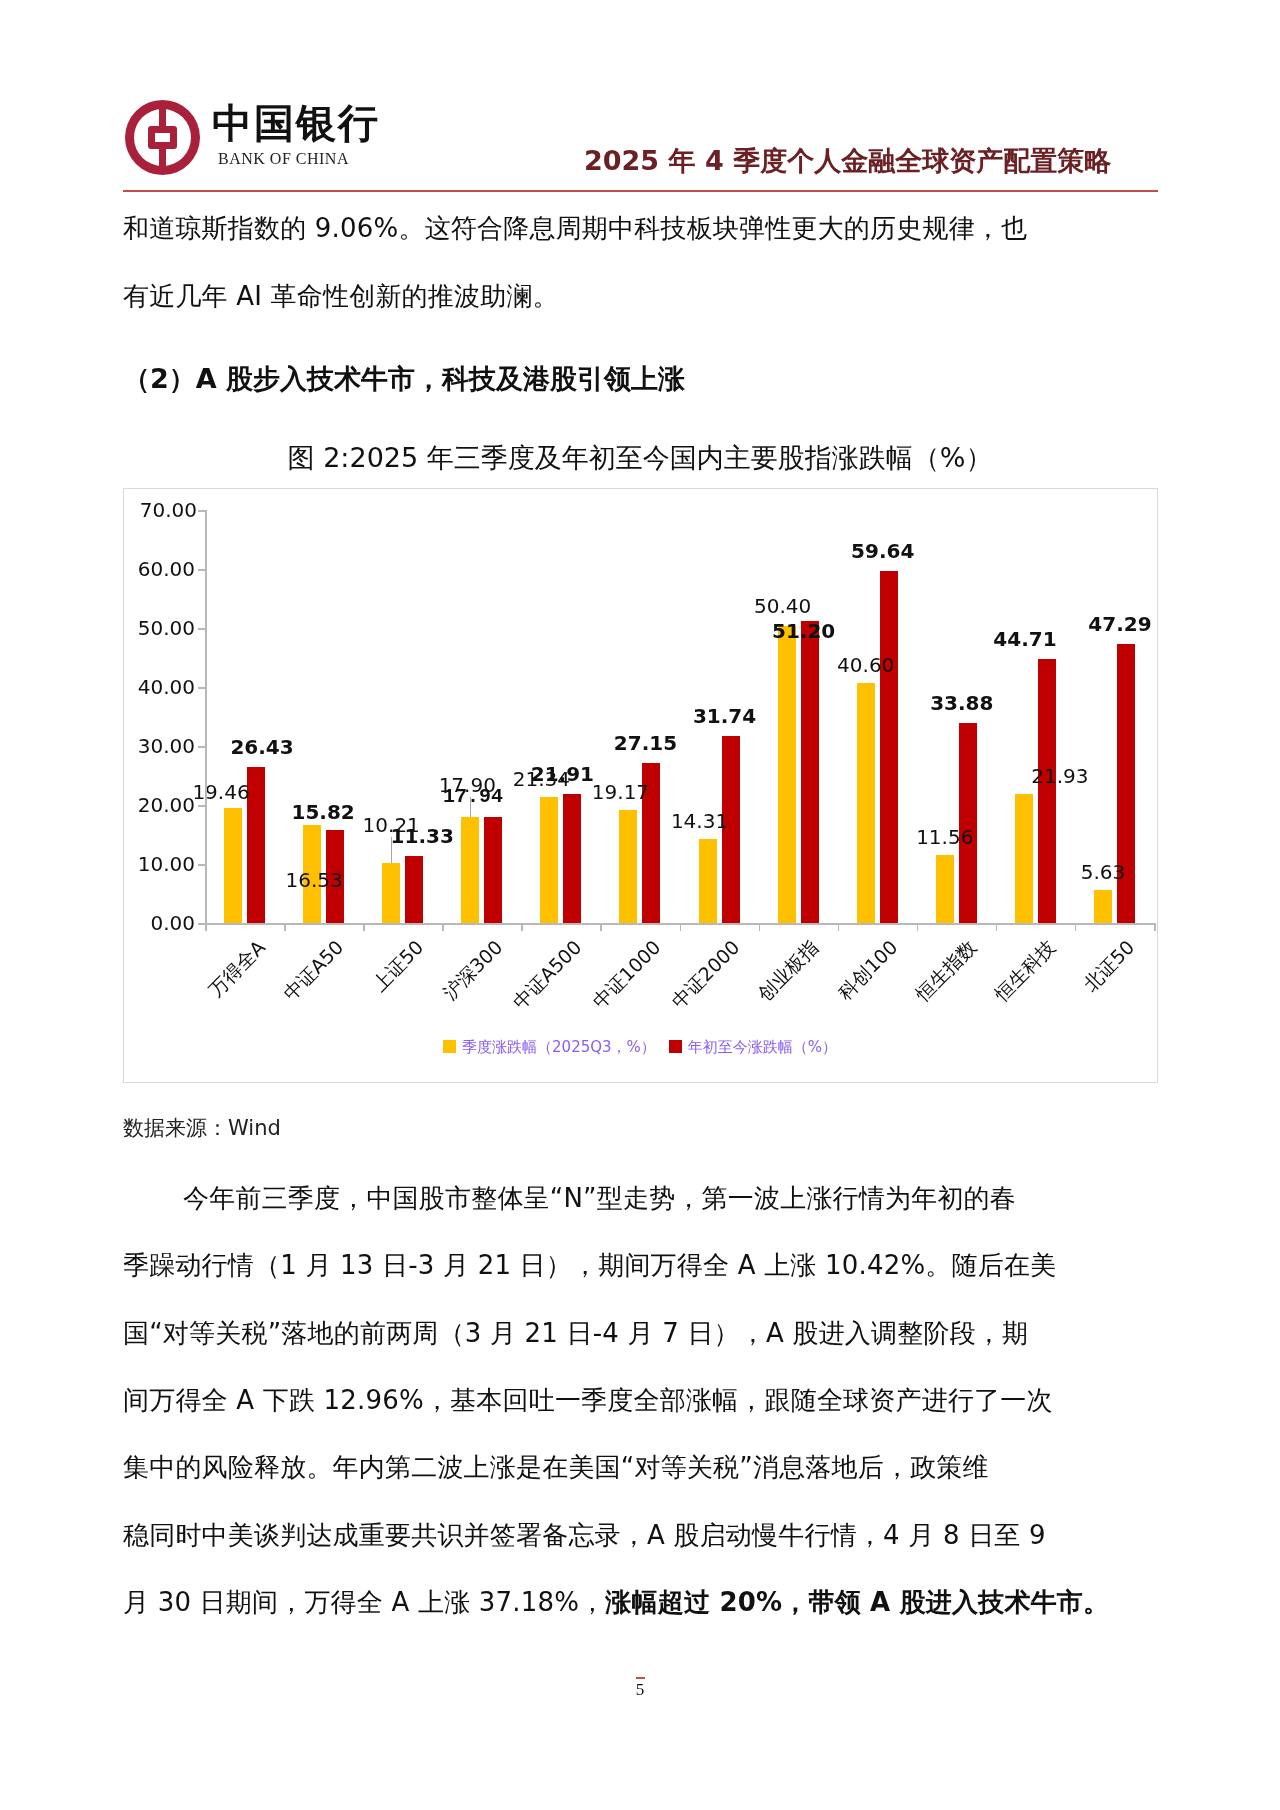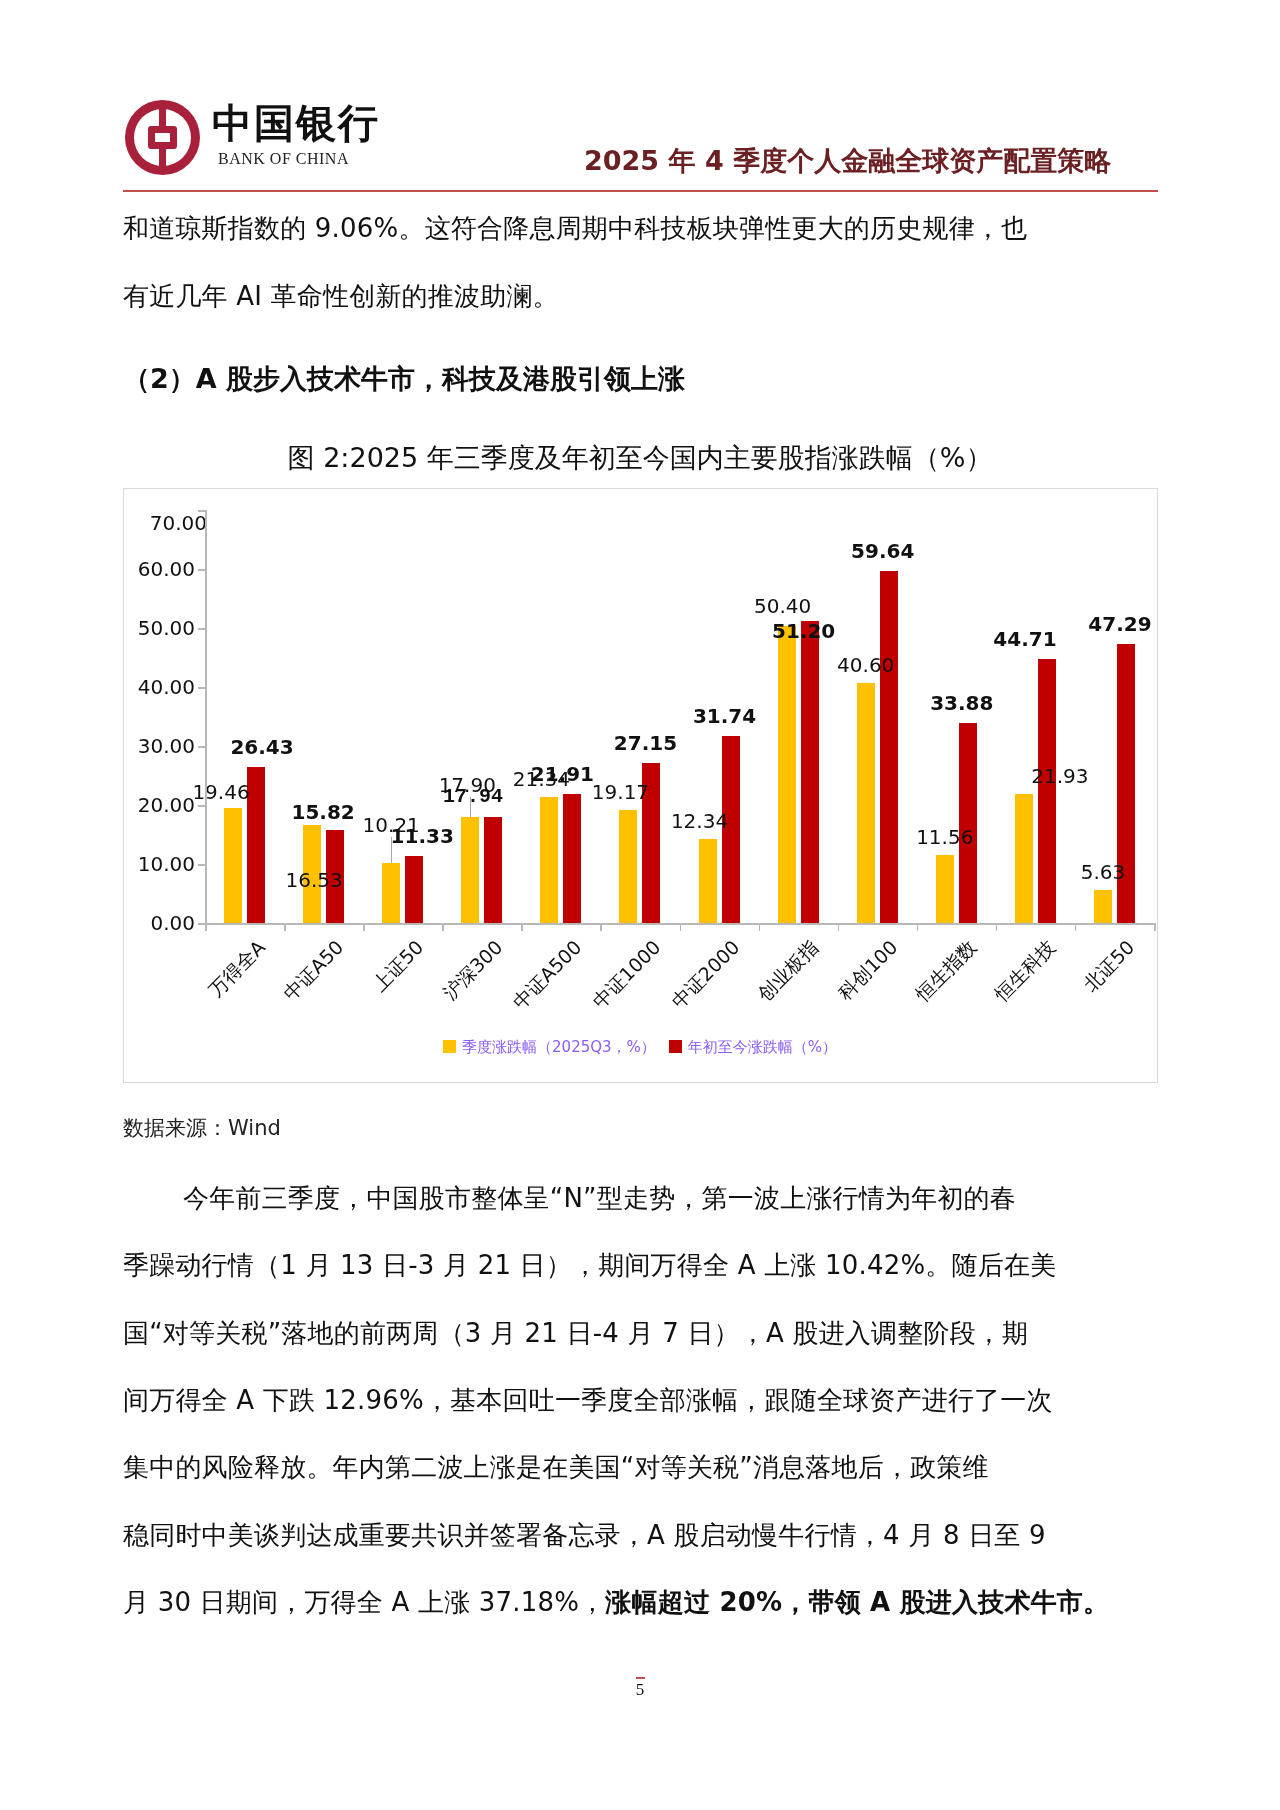--- a/index.html
+++ b/index.html
@@ -75,21 +75,21 @@
     <div class="abs ylabel" style="left: 125px; top: 793px;">20.00</div>
     <div class="abs ytick" style="left: 198px; top: 746px;"></div>
     <div class="abs ylabel" style="left: 125px; top: 734px;">30.00</div>
     <div class="abs ytick" style="left: 198px; top: 687px;"></div>
     <div class="abs ylabel" style="left: 125px; top: 675px;">40.00</div>
     <div class="abs ytick" style="left: 198px; top: 628px;"></div>
     <div class="abs ylabel" style="left: 125px; top: 616px;">50.00</div>
     <div class="abs ytick" style="left: 198px; top: 569px;"></div>
     <div class="abs ylabel" style="left: 125px; top: 557px;">60.00</div>
     <div class="abs ytick" style="left: 198px; top: 510px;"></div>
-    <div class="abs ylabel" style="left: 137px; top: 498px; margin-top: 13px;">70.00</div>
+    <div class="abs ylabel" style="left: 127px; top: 498px;">70.00</div>
     <div class="abs xtick" style="left: 205px; top: 923px;"></div>
     <div class="abs xtick" style="left: 284.083px; top: 923px;"></div>
     <div class="abs xtick" style="left: 363.167px; top: 923px;"></div>
     <div class="abs xtick" style="left: 442.25px; top: 923px;"></div>
     <div class="abs xtick" style="left: 521.333px; top: 923px;"></div>
     <div class="abs xtick" style="left: 600.417px; top: 923px;"></div>
     <div class="abs xtick" style="left: 679.5px; top: 923px;"></div>
     <div class="abs xtick" style="left: 758.583px; top: 923px;"></div>
     <div class="abs xtick" style="left: 837.667px; top: 923px;"></div>
     <div class="abs xtick" style="left: 916.75px; top: 923px;"></div>
@@ -123,21 +123,21 @@
     <div class="abs vlabel" style="left: 541.375px; top: 767.094px;">21.34</div>
     <div class="abs vlabel b" style="left: 562.375px; top: 761.731px;">21.91</div>
     <div class="xlabel" style="right: 711.125px; top: 935px;">中证A500</div>
     <div class="abs bar" style="left: 619.458px; top: 809.897px; width: 18px; height: 113.103px; background: rgb(255, 192, 0);"></div>
     <div class="abs bar" style="left: 642.458px; top: 762.815px; width: 18px; height: 160.185px; background: rgb(192, 0, 0);"></div>
     <div class="abs vlabel" style="left: 620.458px; top: 779.897px;">19.17</div>
     <div class="abs vlabel b" style="left: 645.458px; top: 730.815px;">27.15</div>
     <div class="xlabel" style="right: 632.042px; top: 935px;">中证1000</div>
     <div class="abs bar" style="left: 698.542px; top: 838.571px; width: 18px; height: 84.429px; background: rgb(255, 192, 0);"></div>
     <div class="abs bar" style="left: 721.542px; top: 735.734px; width: 18px; height: 187.266px; background: rgb(192, 0, 0);"></div>
-    <div class="abs vlabel" style="left: 699.542px; top: 808.571px;">12.34</div>
+    <div class="abs vlabel" style="left: 699.542px; top: 808.571px;">14.31</div>
     <div class="abs vlabel b" style="left: 724.542px; top: 703.734px;">31.74</div>
     <div class="xlabel" style="right: 552.958px; top: 935px;">中证2000</div>
     <div class="abs bar" style="left: 777.625px; top: 625.64px; width: 18px; height: 297.36px; background: rgb(255, 192, 0);"></div>
     <div class="abs bar" style="left: 800.625px; top: 620.92px; width: 18px; height: 302.08px; background: rgb(192, 0, 0);"></div>
     <div class="abs vlabel" style="left: 782.625px; top: 593.64px;">50.40</div>
     <div class="abs vlabel b" style="left: 803.625px; top: 588.92px; margin-top: 30px;">51.20</div>
     <div class="xlabel" style="right: 473.875px; top: 935px;">创业板指</div>
     <div class="abs bar" style="left: 856.708px; top: 683.46px; width: 18px; height: 239.54px; background: rgb(255, 192, 0);"></div>
     <div class="abs bar" style="left: 879.708px; top: 571.124px; width: 18px; height: 351.876px; background: rgb(192, 0, 0);"></div>
     <div class="abs vlabel" style="left: 865.708px; top: 653.46px;">40.60</div>

